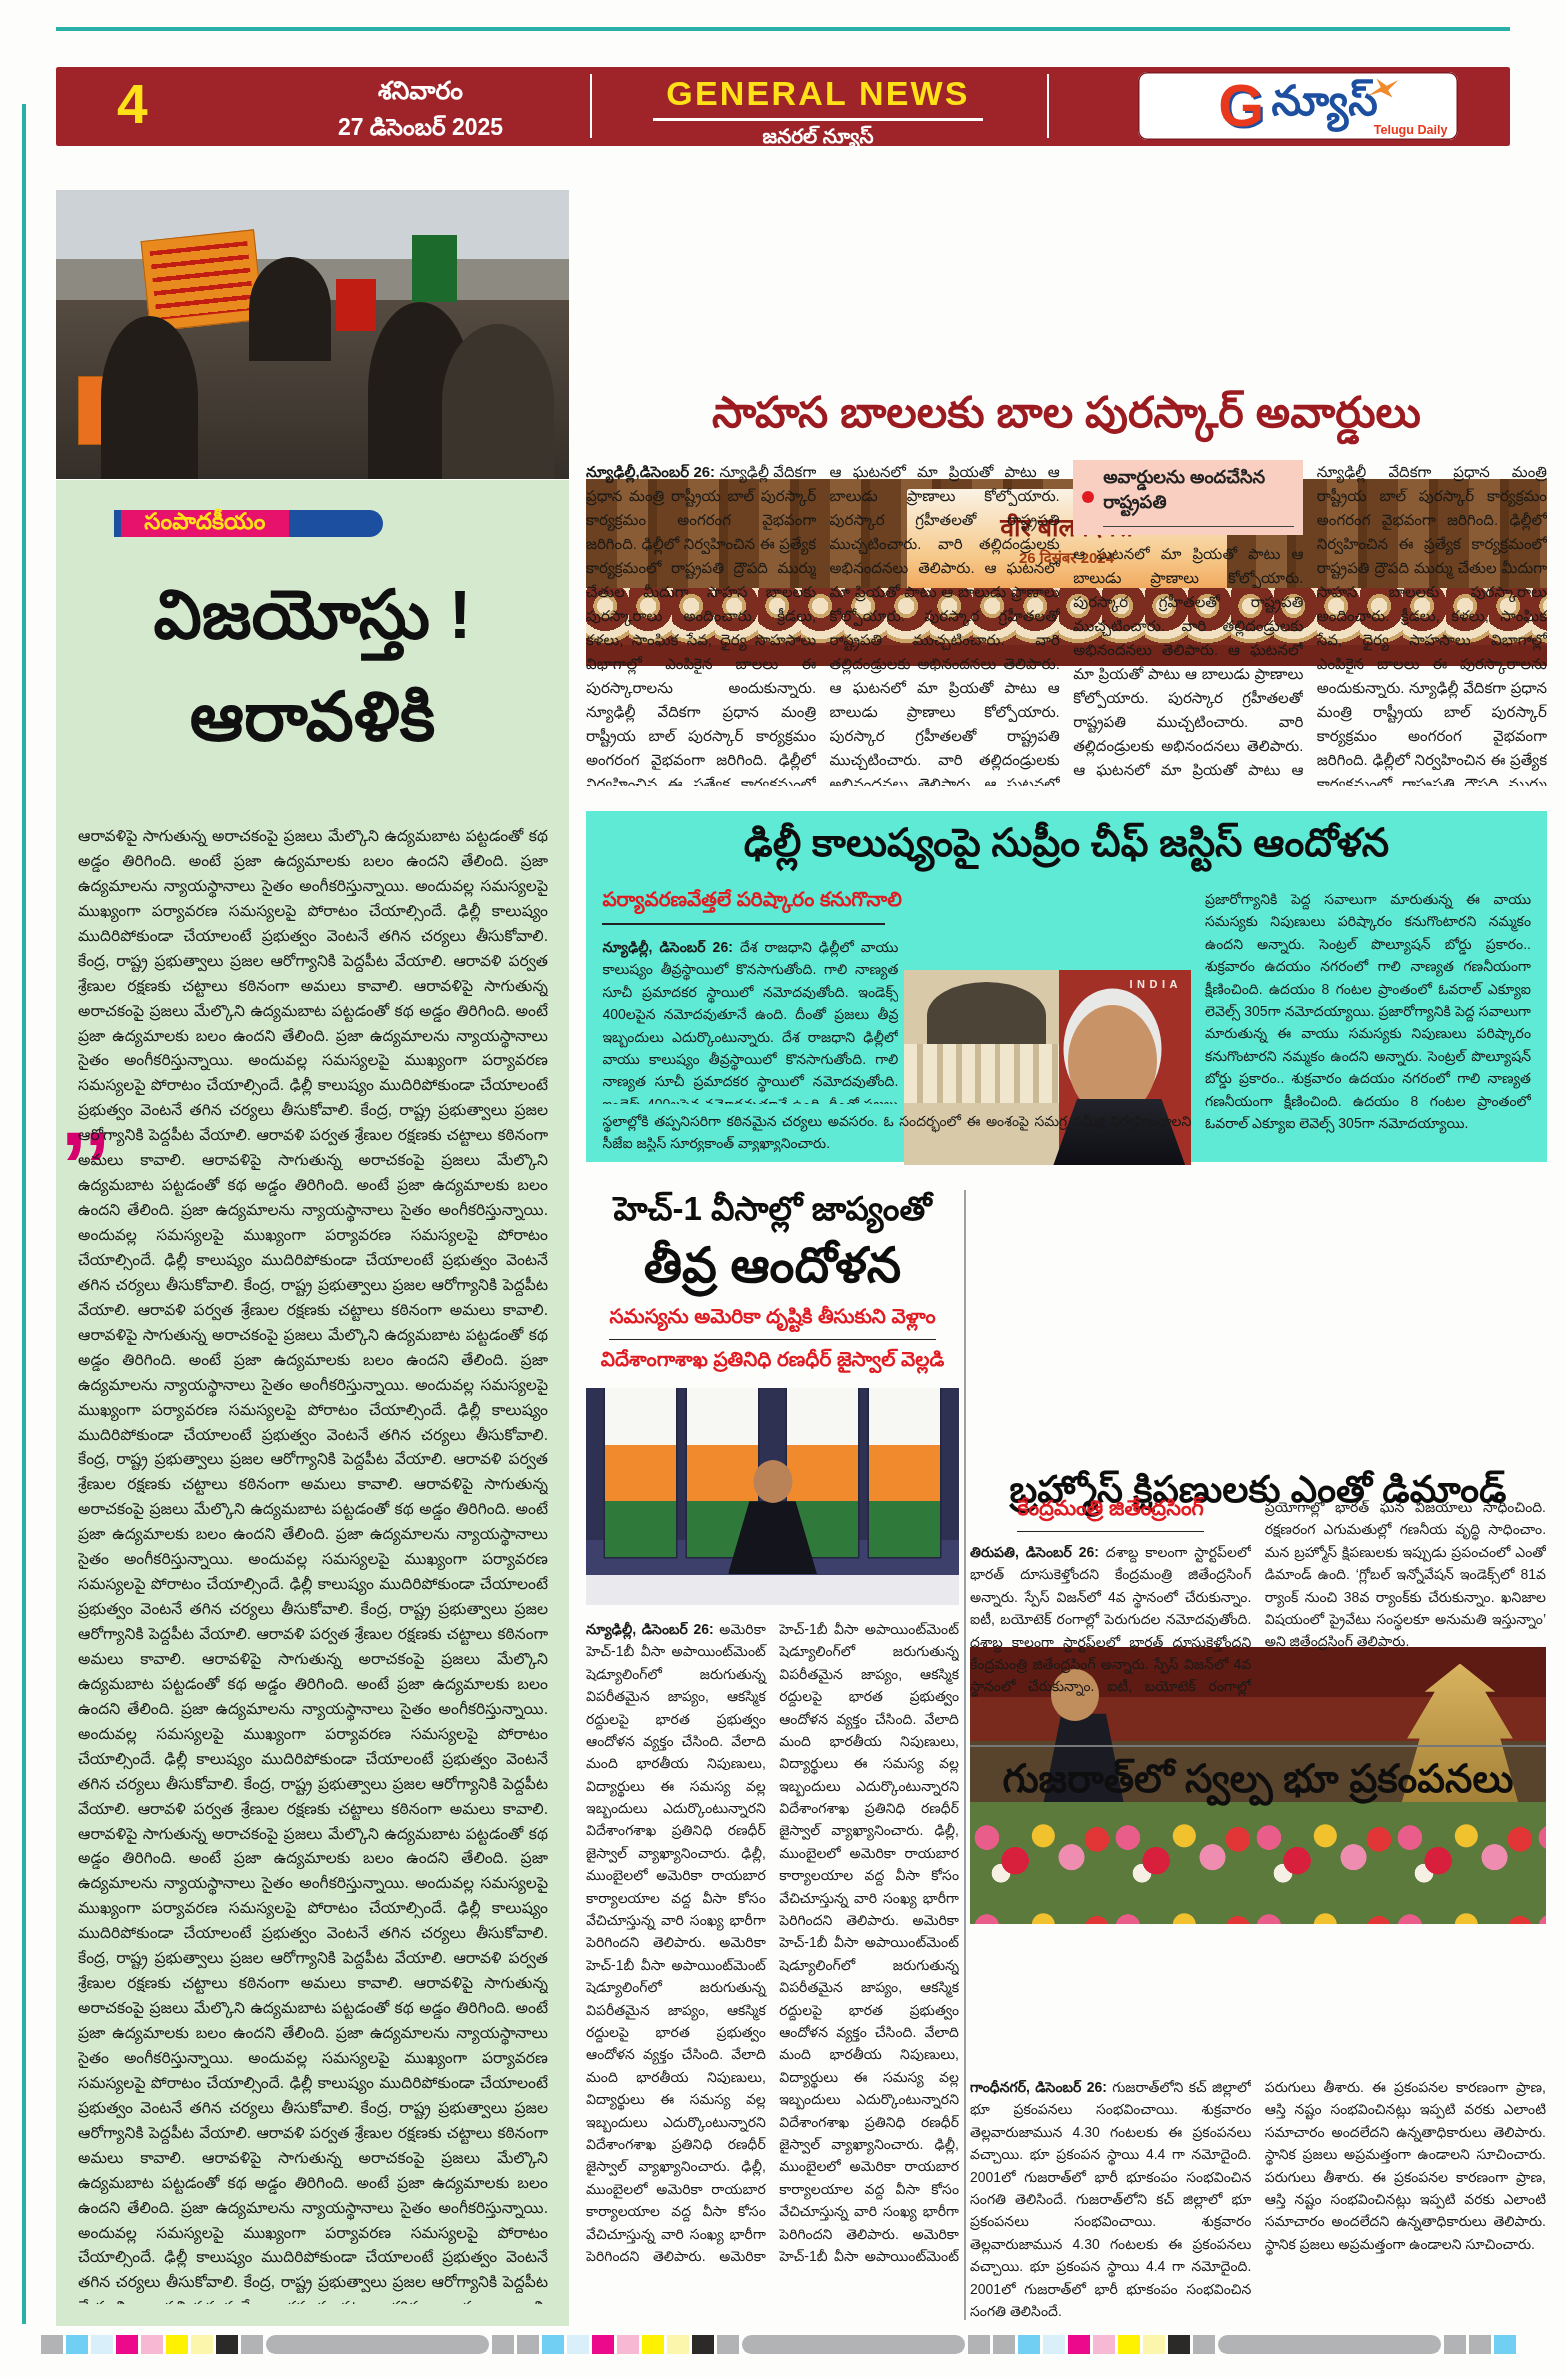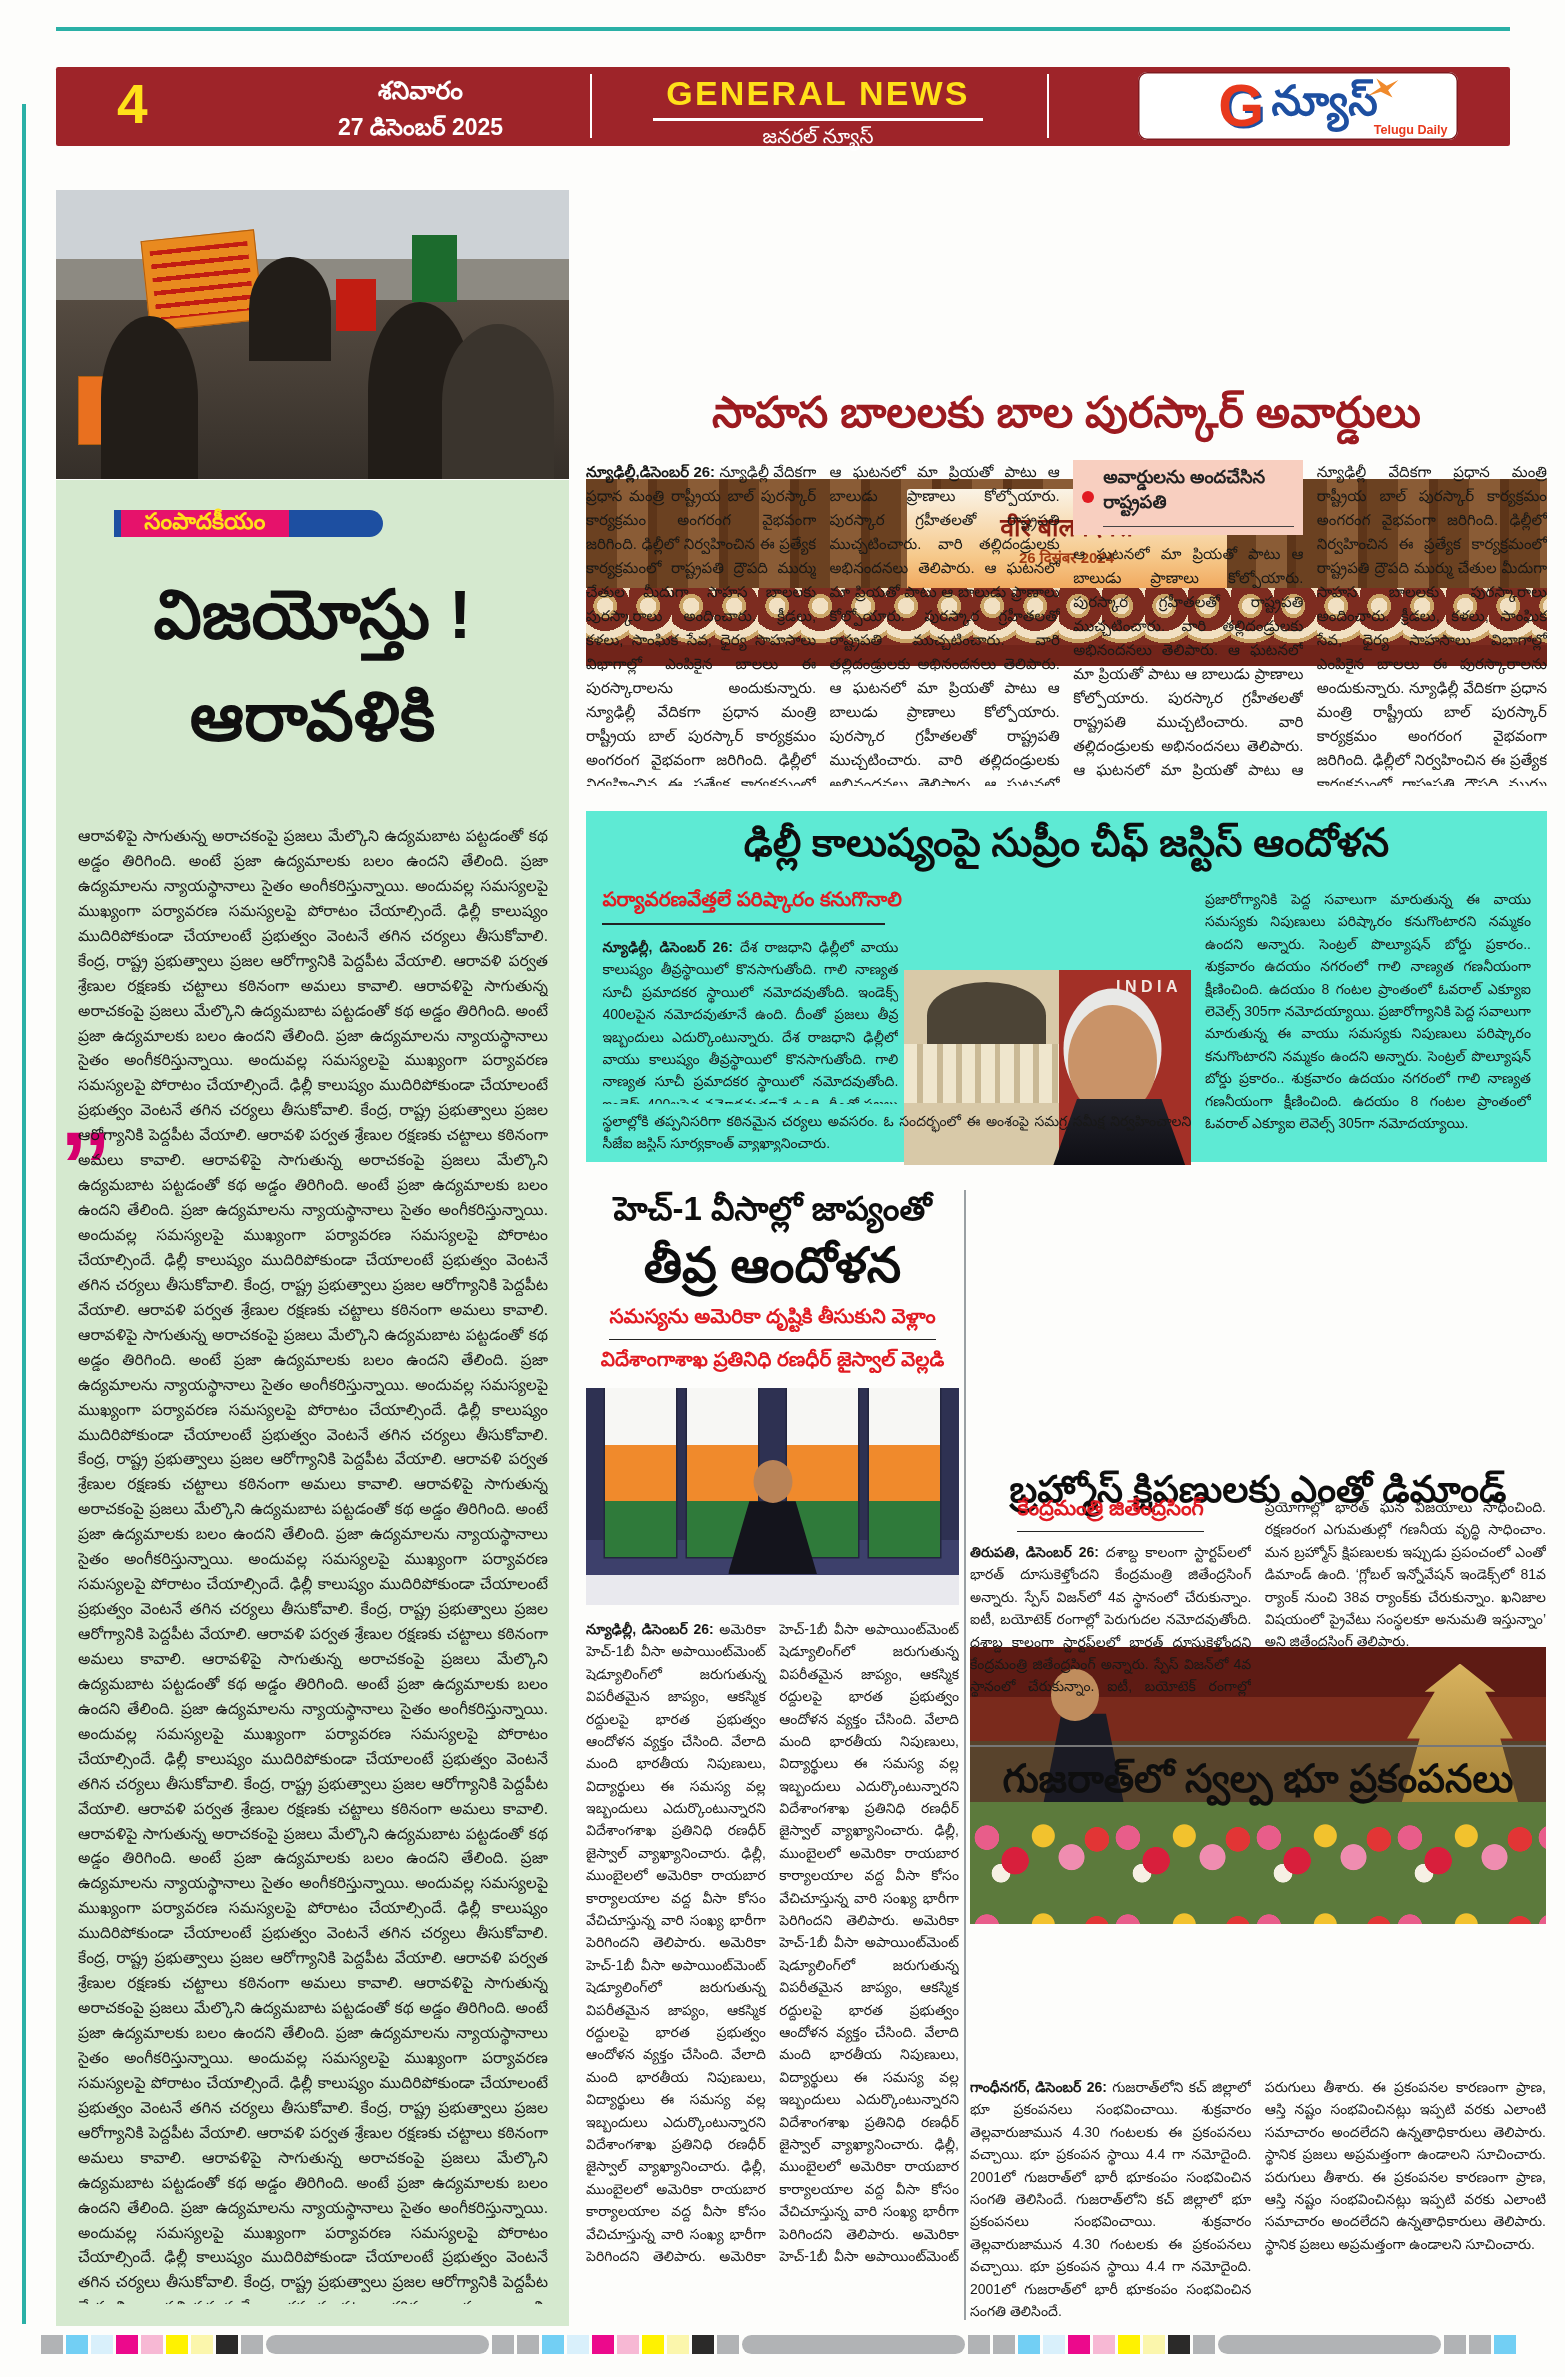--- a/index.html
+++ b/index.html
@@ -8,21 +8,21 @@
   .abs{position:absolute;}
   .just{text-align:justify;}
   .telu{line-height:1.6;}
   
   .masthead{background:#9e2429;border-radius:2.2px;}
   .pageno{color:#ffe11a;font-size:55px;font-weight:bold;line-height:1;}
   .dateline{color:#fff;font-weight:bold;text-align:center;}
   .vsep{background:#fff;width:2.2px;}
   .sect-en{color:#ffe11a;font-size:34px;font-weight:bold;letter-spacing:2.2px;
            display:inline-block;border-bottom:3px solid #fff;padding:0 13.4px 4.5px;}
-  .sect-te{color:#fff;font-size:20px;font-weight:normal;margin-top:4.5px;}
+  .sect-te{color:#fff;font-size:20px;font-weight:bold;margin-top:4.5px;}
   .logobox{background:#fff;border-radius:9px;display:flex;align-items:center;
            justify-content:center;gap:7.4px;box-shadow:0 0 0 1.5px #7e1b20 inset;}
   .logo-g{color:#e8391d;font-size:59px;font-weight:bold;line-height:.9;
           text-shadow:2.2px 2.2px 0 #1d4fa1;}
   .logo-te{color:#1d4fa1;font-size:42px;font-weight:bold;position:relative;}
   .logo-tag{color:#e8391d;font-size:12.6px;font-weight:bold;position:absolute;right:10.4px;bottom:3px;}
   .bird{position:absolute;}
   
   .headline-red{color:#9c1b20;font-weight:bold;text-align:center;}
   .headline-blk{color:#0e0e0e;font-weight:bold;text-align:center;}
@@ -63,21 +63,21 @@
   .placard.red-scribble::before{content:"";position:absolute;inset:10.4px 7.4px;
       background:repeating-linear-gradient(180deg,#c21d12 0 4.5px,transparent 4.5px 13.4px);}
   .flagg{position:absolute;width:45px;height:67px;background:#1c6b2d;}
   .flagr{position:absolute;width:40px;height:52px;background:#c21d12;}
   .silh{position:absolute;background:#221d18;border-radius:50% 50% 0 0;}
   .judge-bg{background:linear-gradient(90deg,#d8c9a8 0 54%,#a33027 54%);}
   .judge-dome{position:absolute;left:8%;top:6%;width:119px;height:67px;border-radius:50% 50% 0 0;background:#4c4436;}
   .judge-bldg{position:absolute;left:0;top:38%;width:54%;height:30%;
       background:repeating-linear-gradient(90deg,#efe6cd 0 13.4px,#c9b995 13.4px 19.3px);}
   .india-txt{position:absolute;right:9px;top:7.4px;color:#f3e9e2;font-weight:bold;
-      font-size:16px;letter-spacing:4.5px;}
+      font-size:11px;letter-spacing:4.5px;}
   .judge-face{position:absolute;right:12%;top:18%;width:89px;height:112px;border-radius:50%;
       background:#c99368;box-shadow:0 -12px 0 4.5px #e8e8e6;}
   .judge-suit{position:absolute;right:2%;bottom:0;width:46%;height:34%;
       background:linear-gradient(180deg,#23232b,#0e0e14);clip-path:polygon(18% 0,82% 0,100% 100%,0 100%);}
   .spox-bg{background:linear-gradient(180deg,#2e3152 0 70%,#3d406b 70% 86%,#e9e9ee 86%);}
   .spox-flag{position:absolute;top:0;width:71px;height:78%;
       background:linear-gradient(180deg,#f7f7f4 0 34%,#f08a2c 34% 67%,#2f7a3a 67%);
       box-shadow:0 0 0 1.5px #23263f;}
   .spox-man{position:absolute;left:50%;transform:translateX(-50%);bottom:14%;width:89px;height:89px;
       background:#14141c;clip-path:polygon(24% 18%,76% 18%,100% 100%,0 100%);}

